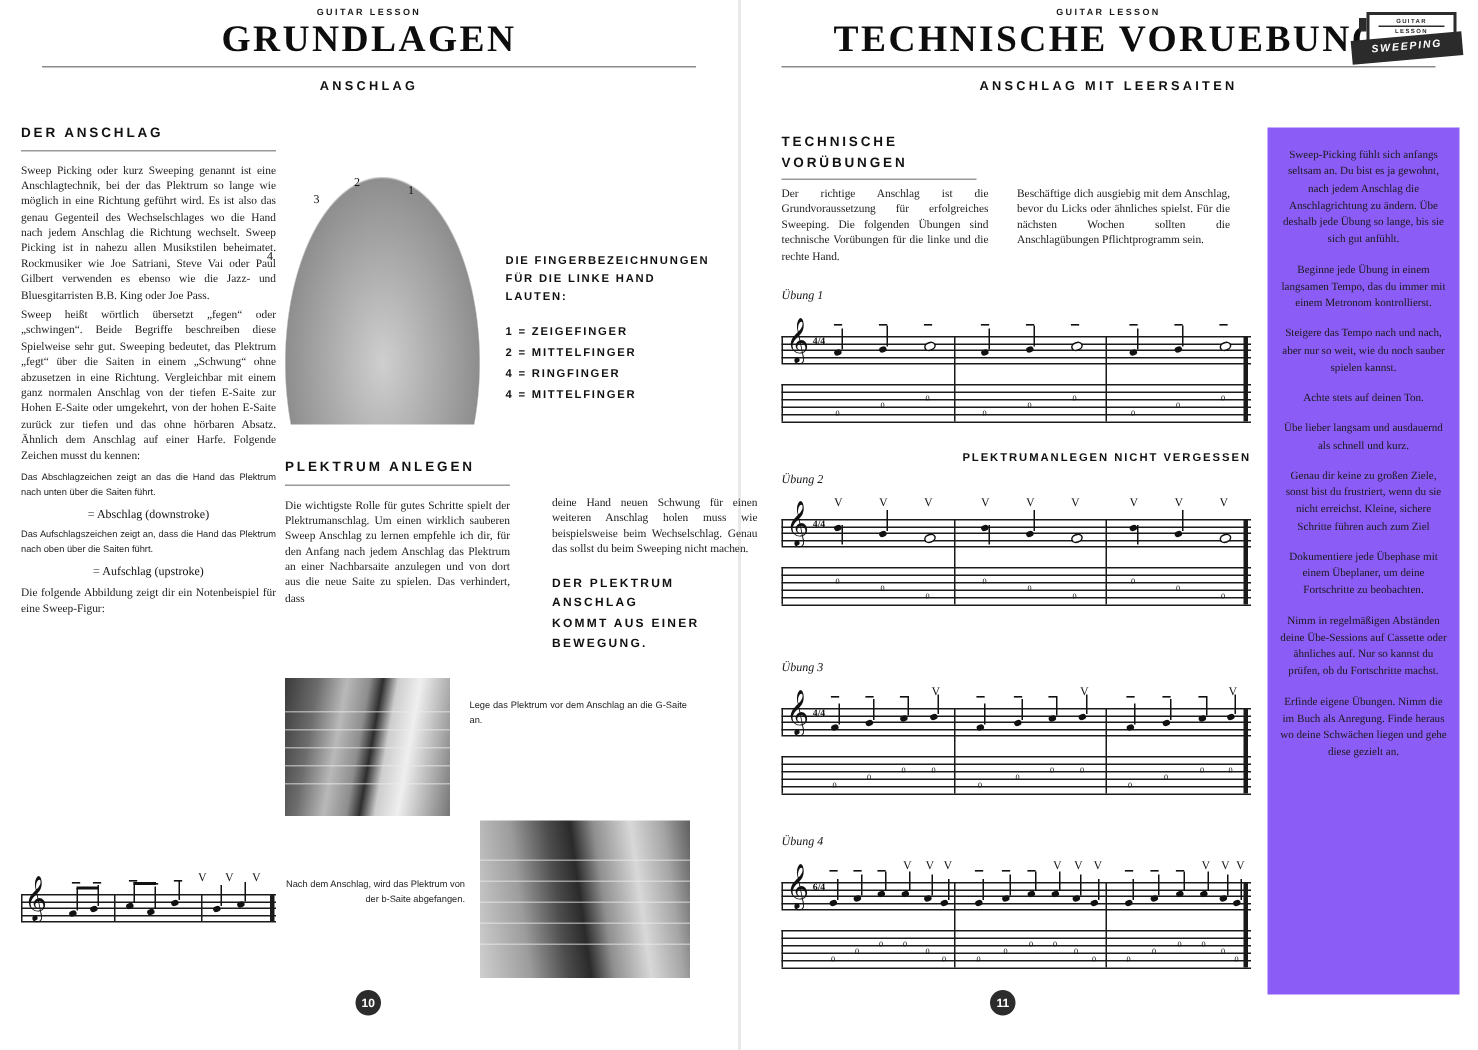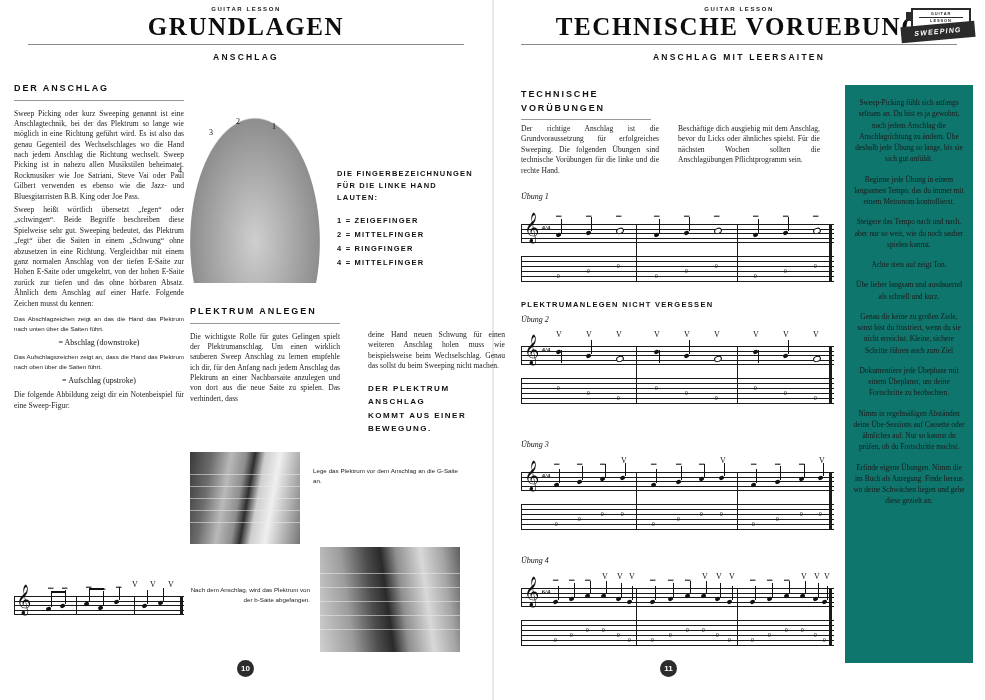--- a/index.html
+++ b/index.html
@@ -60,21 +60,21 @@
   .gtr1{background:
       linear-gradient(100deg,#3a3a3a 0%,#6d6d6d 18%,#b9b9b9 33%,#8d8d8d 45%,#2e2e2e 52%,
       #cdcdcd 60%,#efefef 72%,#b3b3b3 86%,#757575 100%);}
   .gtr2{background:
       linear-gradient(82deg,#cfcfcf 0%,#9c9c9c 22%,#4d4d4d 38%,#2a2a2a 48%,#8f8f8f 58%,
       #d8d8d8 74%,#a5a5a5 88%,#5e5e5e 100%);}
   .strings{position:absolute;inset:0;}
   .strings i{position:absolute;left:0;right:0;height:1px;background:rgba(235,235,235,.55);}
 
   
-  .sidebar{position:absolute;background:#0f766e;}
+  .sidebar{position:absolute;background:#8b5cf6;}
   .sidebar .txt{font-family:"Liberation Serif",serif;font-size:7.4px;line-height:1.52;
         text-align:center;color:#1a1a1a;padding:0 7px;}
   .sidebar .txt p{margin:0 0 9px 0;}
 
   
   .pagenum{position:absolute;width:17px;height:17px;border-radius:50%;background:#2c2c2c;
         color:#fff;font-family:"Liberation Sans",sans-serif;font-weight:bold;font-size:8px;
         text-align:center;line-height:17px;}
 
   
@@ -90,21 +90,21 @@
   .hollow{position:absolute;width:5.5px;height:4px;border-radius:50%;border:1.2px solid #111;
         background:#fff;transform:rotate(-20deg);}
   .beam{position:absolute;height:2px;background:#111;}
   .dn{position:absolute;font-family:"Liberation Sans",sans-serif;font-size:7px;color:#111;}
   .up{position:absolute;font-family:"Liberation Serif",serif;font-size:8px;color:#111;}
   .tabnum{position:absolute;font-family:"Liberation Serif",serif;font-size:5.5px;color:#111;}
   .clef{position:absolute;font-family:"DejaVu Sans",sans-serif;font-size:26px;line-height:1;color:#111;}
   .timesig{position:absolute;font-family:"Liberation Serif",serif;font-weight:bold;font-size:9px;
         line-height:.95;color:#111;text-align:center;}
   .plekthead{font-family:"Liberation Sans",sans-serif;font-weight:bold;font-size:7.5px;
-        letter-spacing:1.3px;text-align:left;color:#111;}
+        letter-spacing:1.3px;text-align:right;color:#111;}
   .fingerlist{font-family:"Liberation Sans",sans-serif;font-weight:bold;font-size:7.5px;
         letter-spacing:1.2px;line-height:1.85;color:#111;}
   .fingerhead{font-family:"Liberation Sans",sans-serif;font-weight:bold;font-size:7.5px;
         letter-spacing:1.2px;line-height:1.6;color:#111;}
   .fingerlabel{position:absolute;font-family:"Liberation Serif",serif;font-size:8px;color:#111;}
 </style>
 </head>
 <body>
 
 <div class="page">
@@ -191,21 +191,21 @@
         <div>4 = RINGFINGER</div>
         <div>4 = MITTELFINGER</div>
       </div>
     </div>
 
     <div style="position:absolute;left:190px;top:305px;width:150px;">
       <div class="sechead">
         <span>PLEKTRUM ANLEGEN</span>
         <div class="hr"></div>
       </div>
-      <div class="body" style="margin-top:8px;">Die wichtigste Rolle für gutes Gelingen spielt der Plektrumanschlag. Um einen wirklich sauberen Sweep Anschlag zu lernen empfehle ich dir, für den Anfang nach jedem Anschlag das Plektrum an einer Nachbarsaite anzulegen und von dort aus die neue Saite zu spielen. Das verhindert, dass</div>
+      <div class="body" style="margin-top:8px;">Die wichtigste Rolle für gutes Schritte spielt der Plektrumanschlag. Um einen wirklich sauberen Sweep Anschlag zu lernen empfehle ich dir, für den Anfang nach jedem Anschlag das Plektrum an einer Nachbarsaite anzulegen und von dort aus die neue Saite zu spielen. Das verhindert, dass</div>
     </div>
 
     <div style="position:absolute;left:368px;top:330px;width:137px;">
       <div class="body">deine Hand neuen Schwung für einen weiteren Anschlag holen muss wie beispielsweise beim Wechselschlag. Genau das sollst du beim Sweeping nicht machen.</div>
       <div class="allcaps" style="margin-top:10px;">
         <div>DER    PLEKTRUM    ANSCHLAG</div>
         <div>KOMMT AUS EINER BEWEGUNG.</div>
       </div>
     </div>
 
@@ -569,21 +569,21 @@
       <div class="tabnum" style="left:280px;top:53px;">0</div>
       <div class="tabnum" style="left:293px;top:58px;">0</div>
       <div class="tabnum" style="left:302px;top:63px;">0</div>
     </div>
 
     <div class="sidebar" style="left:352px;top:85px;width:128px;height:578px;">
       <div class="txt" style="padding-top:12px;">
         <p>Sweep-Picking fühlt sich anfangs seltsam an. Du bist es ja gewohnt, nach jedem Anschlag die Anschlagrichtung zu ändern. Übe deshalb jede Übung so lange, bis sie sich gut anfühlt.</p>
         <p>Beginne jede Übung in einem langsamen Tempo, das du immer mit einem Metronom kontrollierst.</p>
         <p>Steigere das Tempo nach und nach, aber nur so weit, wie du noch sauber spielen kannst.</p>
-        <p>Achte stets auf zeigt Ton.</p>
+        <p>Achte stets auf deinen Ton.</p>
         <p>Übe lieber langsam und ausdauernd als schnell und kurz.</p>
         <p>Genau dir keine zu großen Ziele, sonst bist du frustriert, wenn du sie nicht erreichst. Kleine, sichere Schritte führen auch zum Ziel</p>
         <p>Dokumentiere jede Übephase mit einem Übeplaner, um deine Fortschritte zu beobachten.</p>
         <p>Nimm in regelmäßigen Abständen deine Übe-Sessions auf Cassette oder ähnliches auf. Nur so kannst du prüfen, ob du Fortschritte machst.</p>
         <p>Erfinde eigene Übungen. Nimm die im Buch als Anregung. Finde heraus wo deine Schwächen liegen und gehe diese gezielt an.</p>
       </div>
     </div>
 
     <div class="pagenum" style="left:167px;top:660px;">11</div>
   </div>

